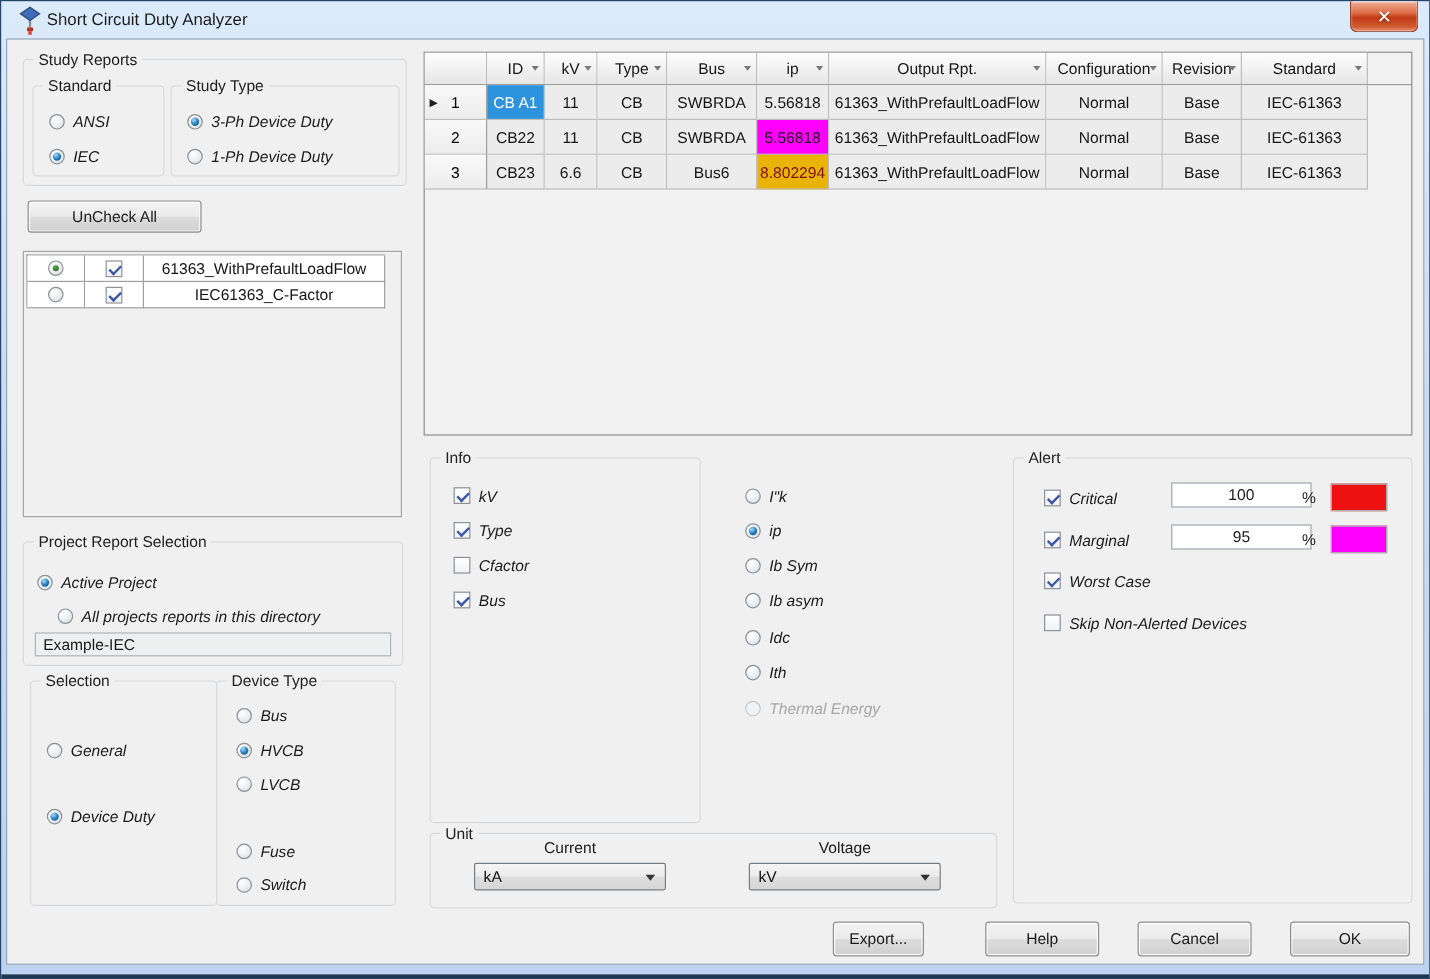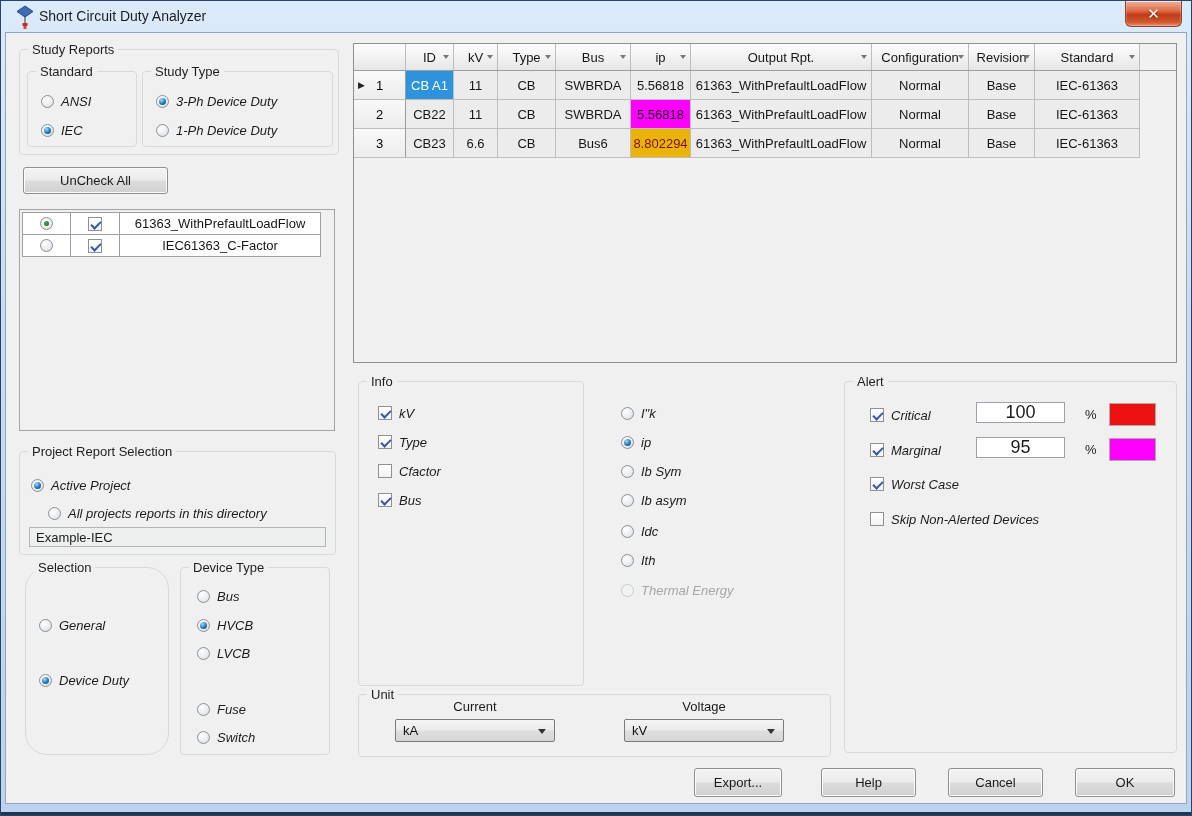--- a/index.html
+++ b/index.html
@@ -17,21 +17,21 @@
   .lbl.dis{color:#a6a6a6;}
   .opt-row{position:absolute;display:flex;align-items:center;gap:7px;height:16px;font-style:italic;}
   .radio{width:13px;height:13px;border-radius:50%;border:1px solid #8b9097;background:radial-gradient(circle at 35% 30%,#ffffff,#e9ebed 60%,#cfd4d8);position:relative;flex:0 0 auto;}
   .radio.sel::after{content:"";position:absolute;inset:2px;border-radius:50%;background:radial-gradient(circle at 35% 30%,#a5dbff,#2079b8 55%,#0b4c7c);}
   .radio.green::after{content:"";position:absolute;inset:3px;border-radius:50%;background:radial-gradient(circle at 40% 35%,#55a855,#1d5c1d);}
   .radio.dis{border-color:#c6c9cc;background:#f1f2f3;}
   .checkbox{width:14px;height:14px;border:1px solid #8e9196;background:linear-gradient(#ffffff,#f1f2f3);position:relative;flex:0 0 auto;}
   .checkbox.on::after{content:"";position:absolute;left:2px;top:3px;width:8px;height:4px;border-left:2px solid #3d57a8;border-bottom:2px solid #3d57a8;transform:rotate(-45deg);}
   .btn{position:absolute;border:1px solid #8e8f8f;border-radius:3px;background:linear-gradient(180deg,#f3f3f3,#ecebeb 48%,#dddcdc 52%,#d0d0d0);box-shadow:inset 0 0 0 1px #fbfbfb;font-size:13px;color:#1b1b1b;display:flex;align-items:center;justify-content:center;cursor:default;}
   .field{position:absolute;background:#eef0ef;border:1px solid #b0b5ba;font-size:13px;color:#1b1b1b;display:flex;align-items:center;padding-left:6px;}
-  .alert-input{position:absolute;width:89px;height:21px;background:#ffffff;border:1px solid #9da2a8;font-size:18px;color:#1b1b1b;display:flex;align-items:center;justify-content:center;}
+  .alert-input{position:absolute;width:117px;height:21px;background:#ffffff;border:1px solid #9da2a8;font-size:13px;color:#1b1b1b;display:flex;align-items:center;justify-content:center;}
   .swatch{position:absolute;width:47px;height:23px;border:1px solid #aaaaaa;}
   .sw-critical{background:#ee1111;}
   .sw-marginal{background:#ff00ff;}
   .pct{position:absolute;font-size:13px;color:#1b1b1b;}
   .combo{position:absolute;height:23px;border:1px solid #777c80;border-radius:2px;background:linear-gradient(180deg,#f5f5f5,#ebebeb 48%,#dedede 52%,#d6d6d6);display:flex;align-items:center;padding-left:7px;font-size:13px;color:#111;}
   .combo .arr{position:absolute;right:8px;top:9px;width:0;height:0;border:4px solid transparent;border-top:5px solid #333;}
   .combo-cap{position:absolute;width:160px;text-align:center;font-size:13px;color:#1b1b1b;}
   
   .grid{position:absolute;left:352px;top:42px;width:824px;height:320px;border:1px solid #8f8f8f;background:#f1f1f1;}
   .ghead{display:flex;height:27px;border-bottom:1px solid #9d9d9d;}
@@ -130,21 +130,21 @@
   <div class="opt-row" style="left:30px;top:476px;">
     <span class="radio sel"></span>
     <span class="lbl">Active Project</span>
   </div>
   <div class="opt-row" style="left:47px;top:504px;">
     <span class="radio"></span>
     <span class="lbl">All projects reports in this directory</span>
   </div>
   <div class="field" style="left:28px;top:526px;width:297px;height:20px;">Example-IEC</div>
 
-  <div class="group" style="left:24px;top:566px;width:144px;height:188px;border-radius:22px;">
+  <div class="group" style="left:24px;top:566px;width:156px;height:188px;">
     <span class="group-label">Selection</span>
   </div>
   <div class="opt-row" style="left:38px;top:616px;">
     <span class="radio"></span>
     <span class="lbl">General</span>
   </div>
   <div class="opt-row" style="left:38px;top:671px;">
     <span class="radio sel"></span>
     <span class="lbl">Device Duty</span>
   </div>
@@ -342,18 +342,18 @@
   <div class="combo" style="left:394px;top:718px;width:160px;">
     <span>kA</span>
     <span class="arr"></span>
   </div>
   <span class="combo-cap" style="left:623px;top:698px;">Voltage</span>
   <div class="combo" style="left:623px;top:718px;width:160px;">
     <span>kV</span>
     <span class="arr"></span>
   </div>
 
-  <div class="btn" style="left:693px;top:767px;width:88px;height:29px;">Export...</div>
+  <div class="btn" style="left:693px;top:767px;width:76px;height:29px;">Export...</div>
   <div class="btn" style="left:820px;top:767px;width:95px;height:29px;">Help</div>
   <div class="btn" style="left:947px;top:767px;width:95px;height:29px;">Cancel</div>
   <div class="btn" style="left:1074px;top:767px;width:100px;height:29px;">OK</div>
 
 </div>
 
 </body></html>

